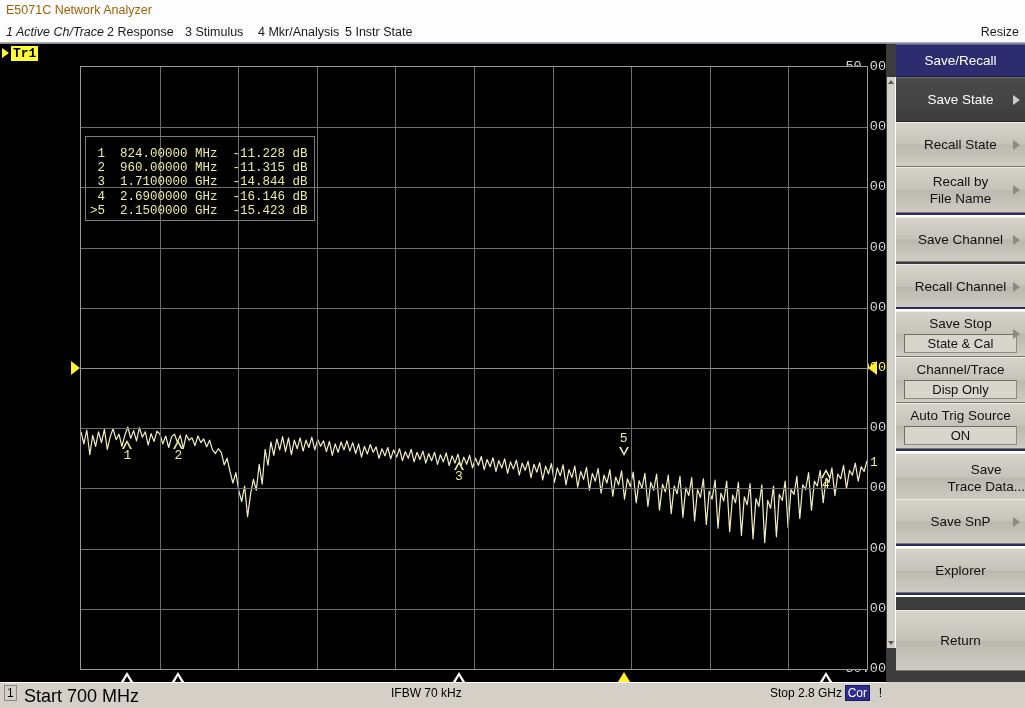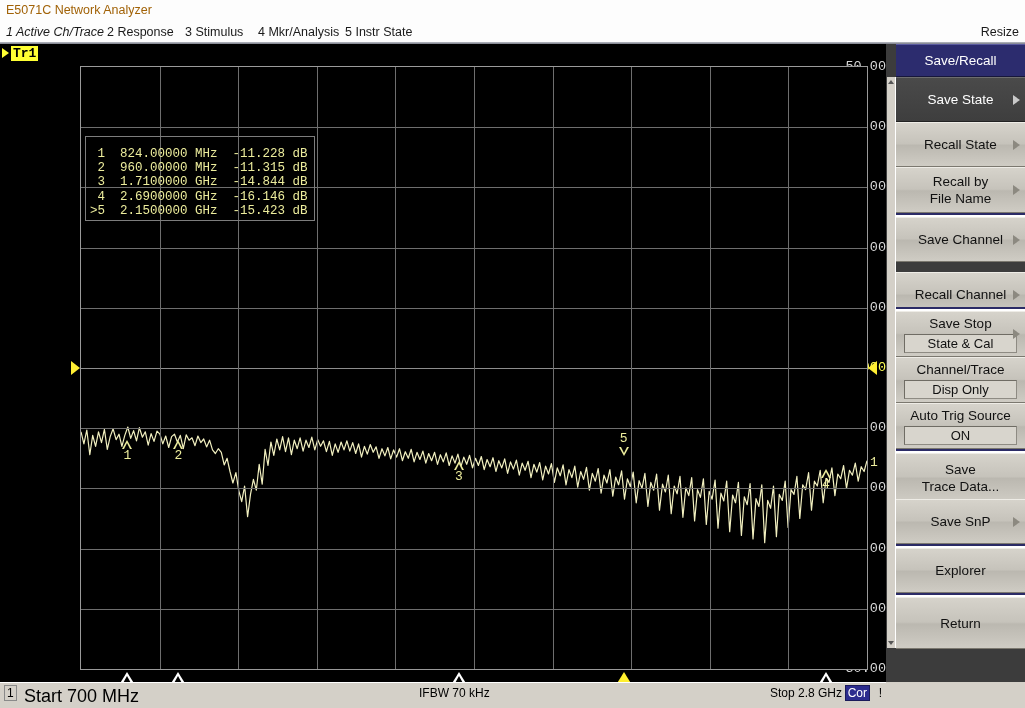--- a/index.html
+++ b/index.html
@@ -298,21 +298,21 @@
     border: 1px solid #8a8a8a;
     padding: 0 2px; line-height: 14px;
     background: #d4d0c8;
   }
   #st-start {
     position: absolute; left: 24px; top: 3px;
     font-size: 18px; color: #000; white-space: nowrap;
   }
   #st-ifbw {
     position: absolute; left: 391px; top: 3px;
-    font-size: 12px; color: #000; white-space: nowrap; margin-left: 28px;
+    font-size: 12px; color: #000; white-space: nowrap;
   }
   #st-stop {
     position: absolute; right: 44px; top: 3px;
     font-size: 12px; color: #000; white-space: nowrap;
   }
   #st-cor {
     position: absolute; right: 16px; top: 2px;
     font-size: 12px; color: #ffffff;
     background: #2c2c8e;
     border: 1px solid #1a1a5a;
@@ -453,53 +453,53 @@
       <div class="softkey" style="top: 123px; height: 46px;">
         <div class="sk-label">Recall by
 File Name</div>
         <div class="sk-chev"></div>
       </div>
       <div class="sk-sep" style="top: 169px;"></div>
       <div class="softkey" style="top: 173px; height: 45px;">
         <div class="sk-label">Save Channel</div>
         <div class="sk-chev"></div>
       </div>
-      <div class="softkey" style="top: 228px; height: 45px;">
+      <div class="softkey" style="top: 220px; height: 45px;">
         <div class="sk-label">Recall Channel</div>
         <div class="sk-chev"></div>
       </div>
       <div class="sk-sep" style="top: 263px;"></div>
       <div class="softkey" style="top: 267px; height: 46px;">
         <div class="sk-label">Save Stop</div>
         <div class="sk-value">State &amp; Cal</div>
         <div class="sk-chev"></div>
       </div>
       <div class="softkey" style="top: 313px; height: 46px;">
         <div class="sk-label">Channel/Trace</div>
         <div class="sk-value">Disp Only</div>
       </div>
       <div class="softkey" style="top: 359px; height: 46px;">
         <div class="sk-label">Auto Trig Source</div>
         <div class="sk-value">ON</div>
       </div>
       <div class="sk-sep" style="top: 405px;"></div>
-      <div class="softkey" style="top: 409px; height: 49px;">
+      <div class="softkey" style="top: 409px; height: 49px; align-items: flex-end;">
         <div class="sk-label">Save
 Trace Data...</div>
       </div>
       <div class="softkey" style="top: 455px; height: 45px;">
         <div class="sk-label">Save SnP</div>
         <div class="sk-chev"></div>
       </div>
       <div class="sk-sep" style="top: 500px;"></div>
       <div class="softkey" style="top: 504px; height: 45px;">
         <div class="sk-label">Explorer</div>
       </div>
       <div class="sk-sep" style="top: 549px;"></div>
-      <div class="softkey" style="top: 553px; height: 52px;">
+      <div class="softkey" style="top: 566px; height: 61px;">
         <div class="sk-label">Return</div>
       </div>
     </div>
 </div>
 
 <div id="statusbar">
   <div id="st-chnum">1</div>
   <div id="st-start">Start 700 MHz</div>
   <div id="st-ifbw">IFBW 70 kHz</div>
   <div id="st-stop">Stop 2.8 GHz</div>

